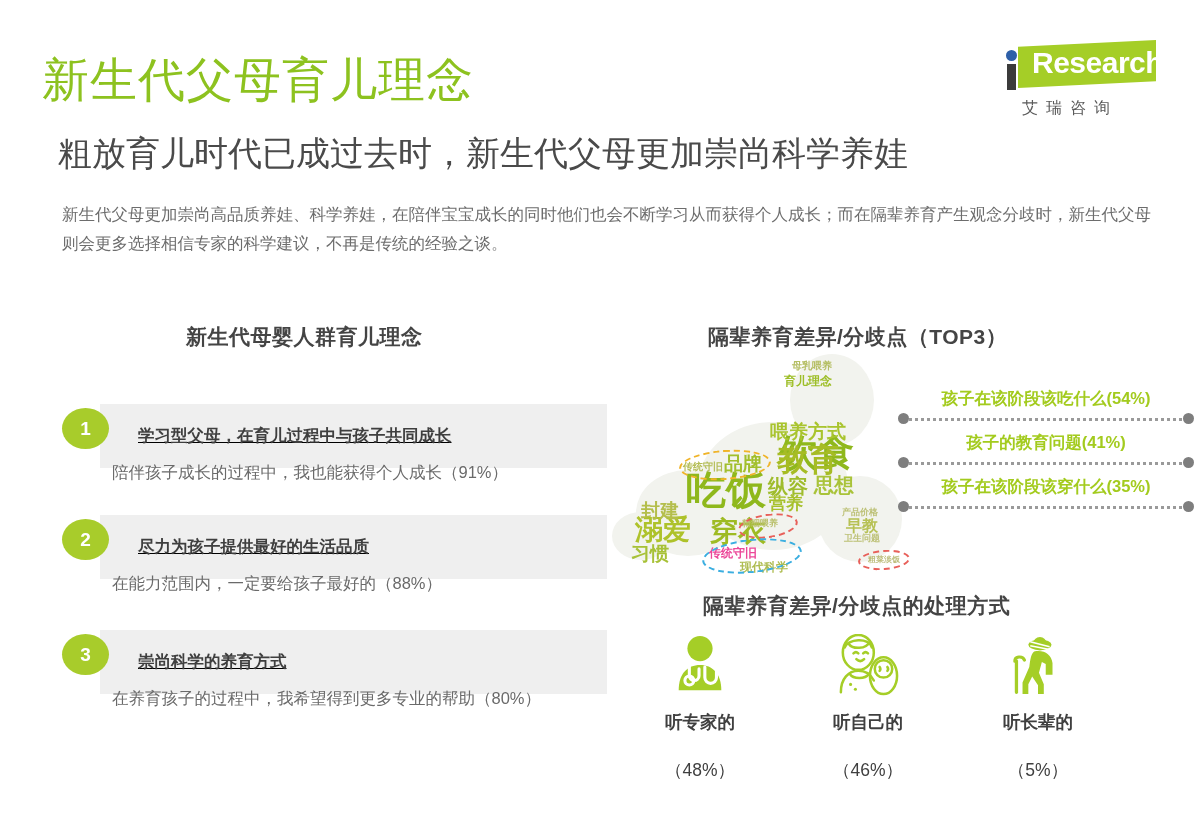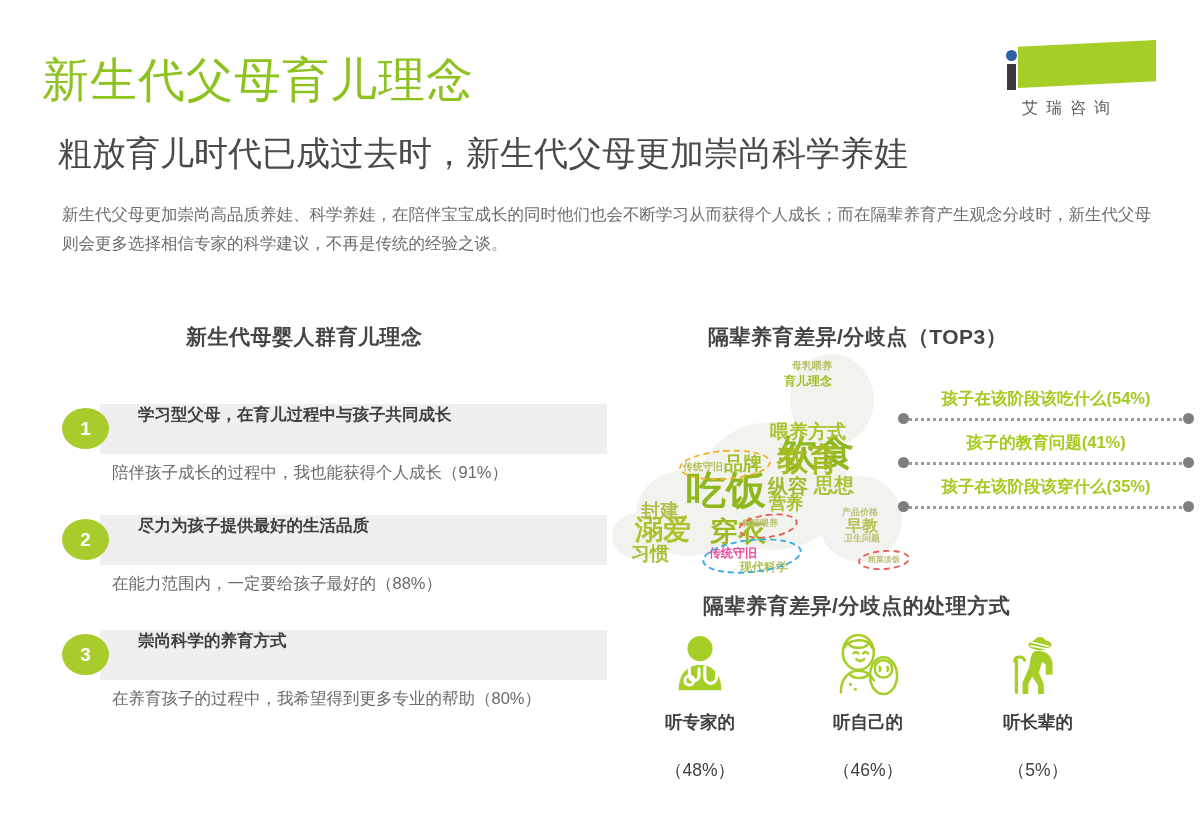--- a/index.html
+++ b/index.html
@@ -64,23 +64,23 @@
   
   .concept { position: absolute; left: 62px; width: 545px; }
   .concept .badge {
     position: absolute; left: 0; top: 4px; width: 47px; height: 41px;
     background: #A8CC2B; border-radius: 50%;
     color: #ffffff; font-size: 19px; font-weight: 600;
     display: flex; align-items: center; justify-content: center;
     z-index: 2;
   }
   .concept .bar {
-    position: absolute; left: 38px; top: 0px; width: 507px; height: 50px;
+    position: absolute; left: 38px; top: 0px; width: 507px; height: 64px;
     background: #efefef;
-    display: flex; 
+    display: flex; align-items: center; text-decoration: underline;
   }
   .concept .bar span {
     padding-left: 38px; font-size: 16.5px; font-weight: 700; color: #3f3f3f;
   }
   .concept .detail {
     position: absolute; left: 50px; top: 58px;
     font-size: 16.5px; color: #6a6a6a;
   }
   #concept-0 { top: 404px; }
   #concept-1 { top: 515px; }
@@ -137,20 +137,21 @@
 <div class="page">
 
   <div class="main-title">新生代父母育儿理念</div>
   <div class="sub-title">粗放育儿时代已成过去时，新生代父母更加崇尚科学养娃</div>
   <div class="lead-text">新生代父母更加崇尚高品质养娃、科学养娃，在陪伴宝宝成长的同时他们也会不断学习从而获得个人成长；而在隔辈养育产生观念分歧时，新生代父母则会更多选择相信专家的科学建议，不再是传统的经验之谈。</div>
 
   <div class="logo">
     <div class="logo-slab"></div>
     <div class="logo-i-dot"></div>
     <div class="logo-i-stem"></div>
+    <div class="logo-word">Research</div>
     <div class="logo-cn">艾瑞咨询</div>
   </div>
 
   <div class="sec-head" id="head-left">新生代母婴人群育儿理念</div>
   <div class="sec-head" id="head-right">隔辈养育差异/分歧点（TOP3）</div>
   <div class="sec-head" id="head-bottom">隔辈养育差异/分歧点的处理方式</div>
 
   <div class="concept" id="concept-0">
     <div class="bar">
       <span>学习型父母，在育儿过程中与孩子共同成长</span>

